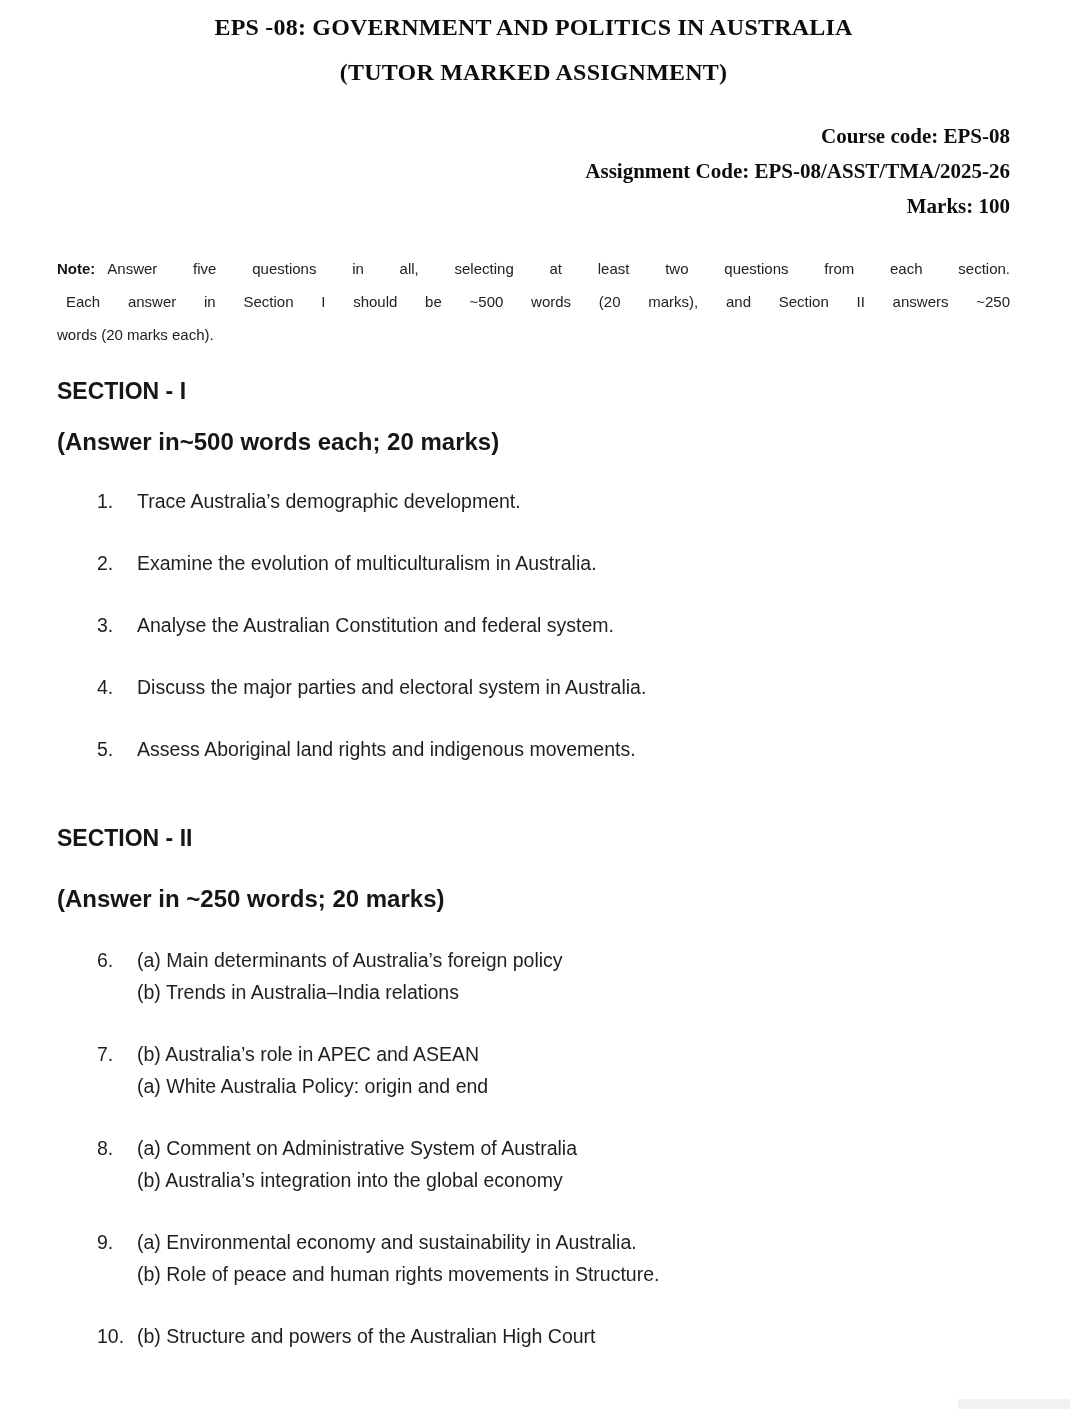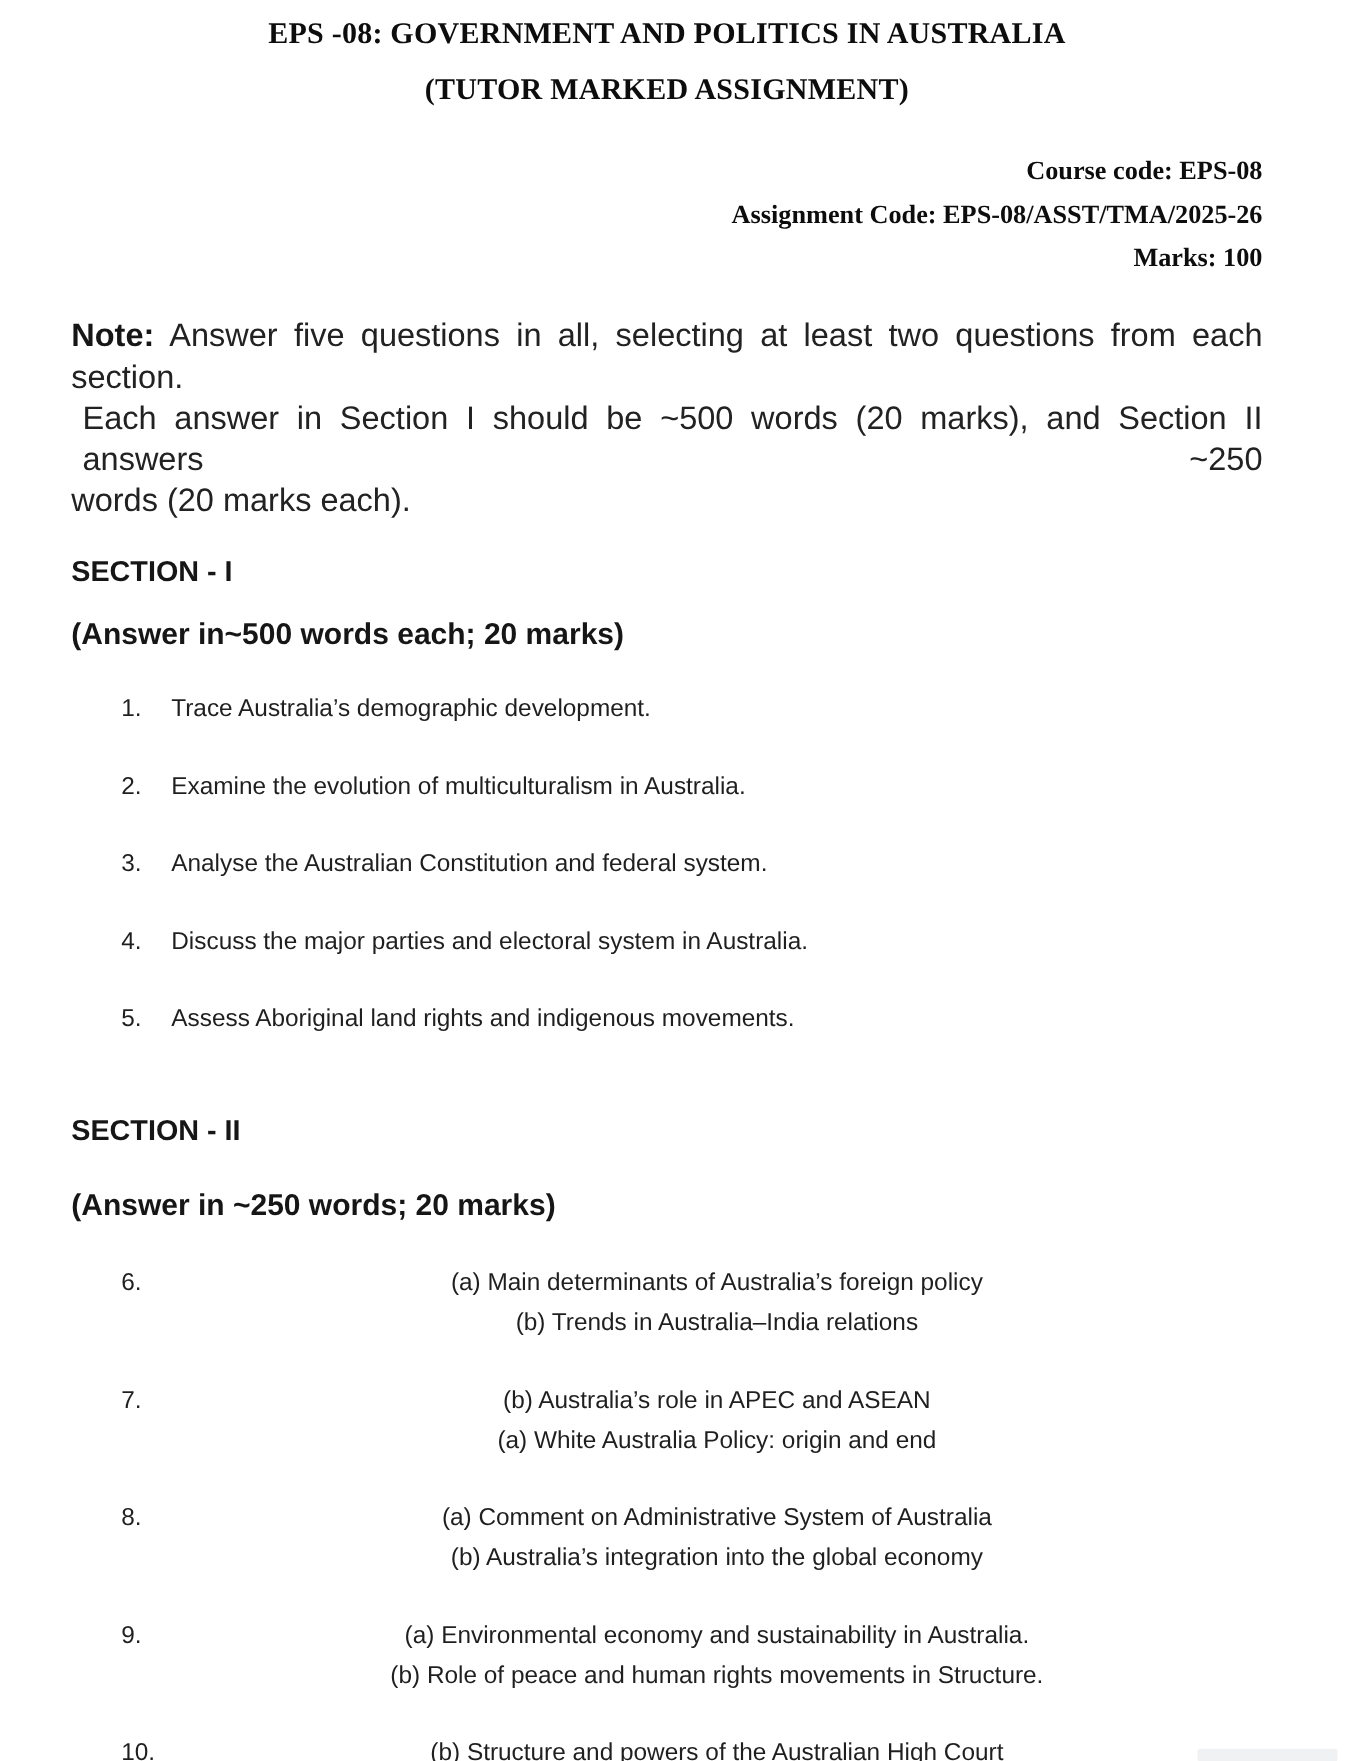--- a/index.html
+++ b/index.html
@@ -37,21 +37,21 @@
     text-align: right;
     font-family: "Liberation Serif", serif;
     font-weight: 700;
     font-size: 21px;
     line-height: 35px;
     color: #0d0d0d;
   }
   
   .note {
     margin: 28px 0 0 0;
-    font-size: 26px;
+    font-size: 15px;
     line-height: 33px;
     color: #222222;
   }
   .note-line { display: block; }
   .jline {
     text-align: justify;
     text-align-last: justify;
   }
   .indent { padding-left: 9px; }
   .note-label {
@@ -90,21 +90,21 @@
     margin-bottom: 30px;
     font-size: 19.5px;
     line-height: 32px;
     color: #1f1f1f;
   }
   .q-num {
     flex: 0 0 40px;
     min-width: 40px;
   }
   .q-text { flex: 1 1 auto; }
-  .q-parts { display: block; flex: 1 1 auto; text-align: center; }
+  .q-parts { display: block; flex: 1 1 auto; }
   .q-part { display: block; }
   
   .corner-smudge {
     position: absolute;
     right: 10px;
     bottom: 0;
     width: 112px;
     height: 10px;
     background: #eff1f2;
     border-radius: 2px;

